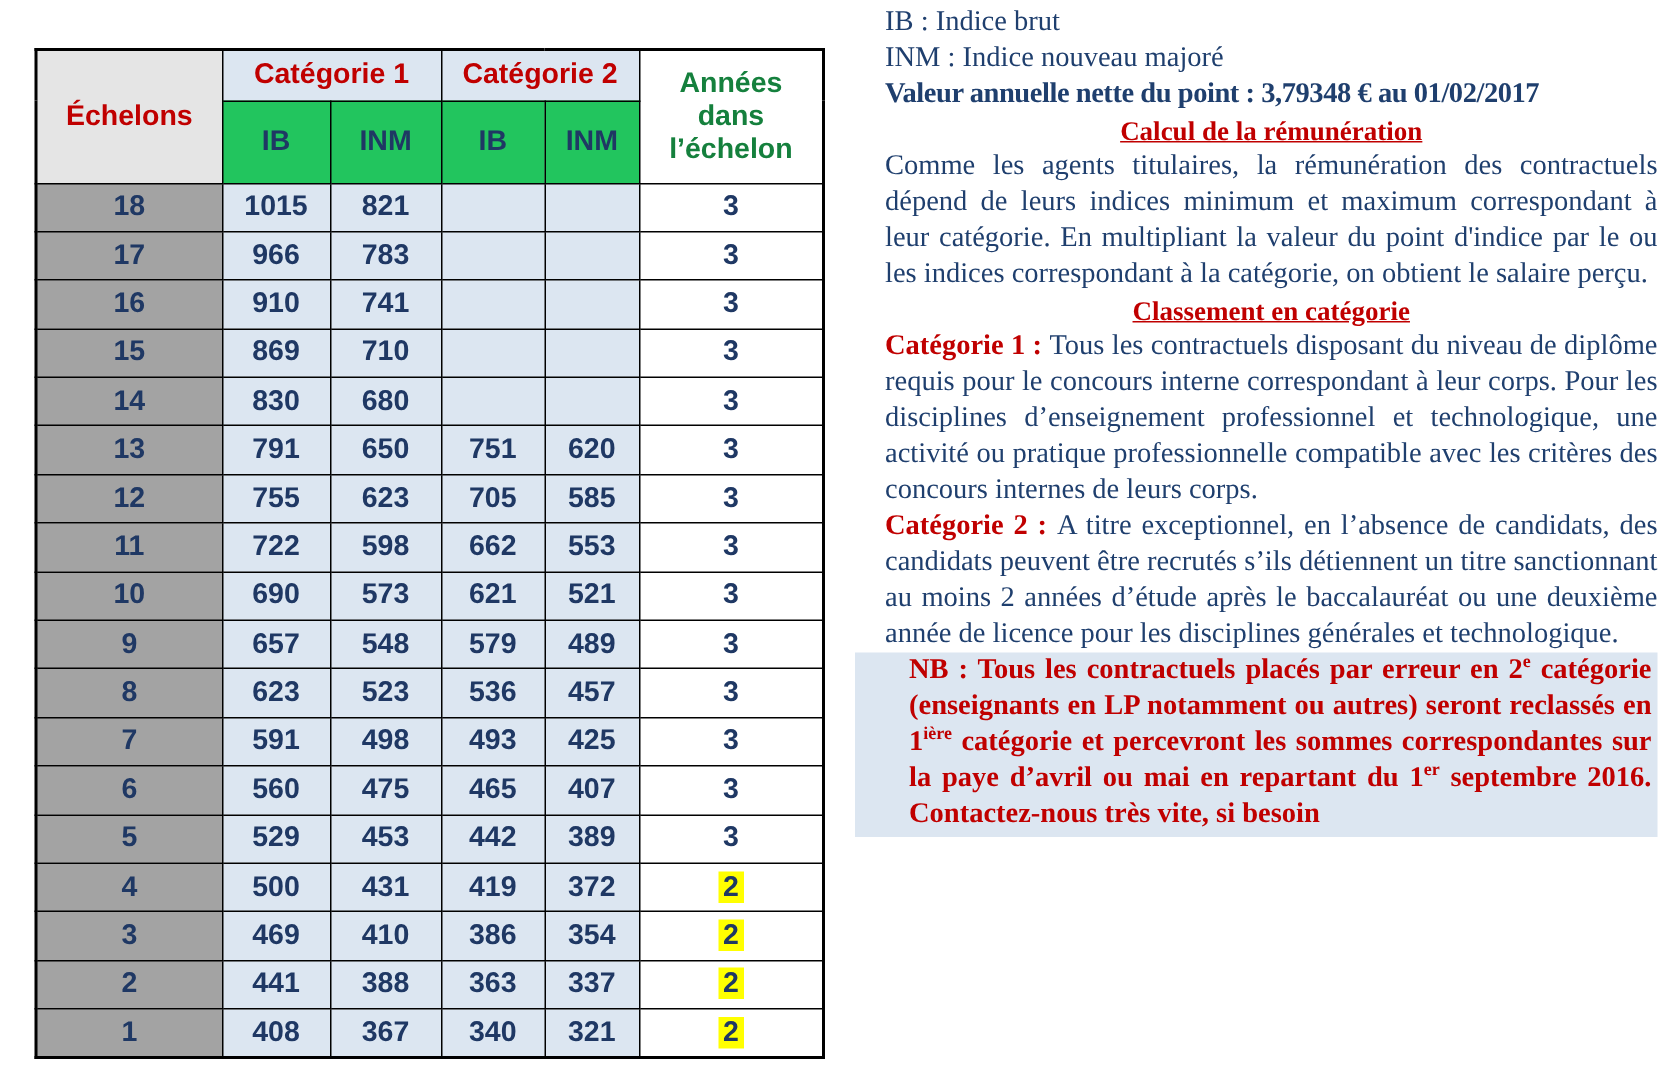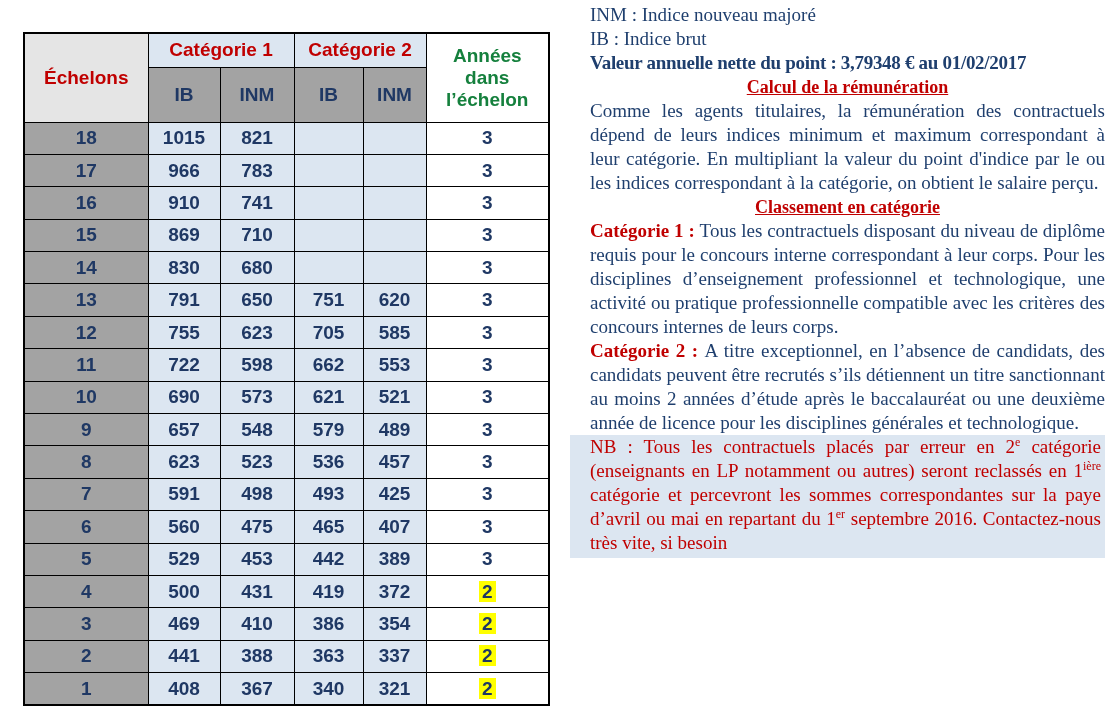--- a/index.html
+++ b/index.html
@@ -27,21 +27,21 @@
     vertical-align: middle;
     font-weight: bold;
     font-size: 19px;
     padding: 0;
   }
   tr.hrow1 { height: 34px; }
   tr.hrow2 { height: 55px; }
   table.grille tbody td { height: 32.4px; }
   .th-ech  { background: #e5e5e5; color: #c00000; }
   .th-cat  { background: #dce6f1; color: #c00000; }
-  .th-sub  { background: #a3a3a3; color: #1f3864; }
+  .th-sub  { background: #22c55e; color: #1f3864; }
   .th-ann  { background: #ffffff; color: #15803d; white-space: pre-line; line-height: 22px; }
   .cell-ech  { background: #a3a3a3; color: #1f3864; }
   .cell-idx  { background: #dce6f1; color: #1f3864; }
   .cell-ann  { background: #ffffff; color: #1f3864; }
   .hl { background: #ffff00; padding: 0 3px; }
 
   
   .textcol {
     position: absolute; left: 590px; top: 3px;
     width: 515px;
@@ -60,24 +60,24 @@
     font-size: 18px;
   }
   .hdg {
     color: #c00000;
     font-weight: bold;
     text-decoration: underline;
   }
   .catlabel { color: #c00000; font-weight: bold; }
   .nb {
     margin-left: -20px;
-    padding: 0 4px 3px 20px;
+    padding: 0 4px 3px 36px;
     background: #dce6f1;
     color: #c00000;
-    font-weight: normal;
+    font-weight: bold;
     text-align: justify;
   }
   sup { font-size: 12px; line-height: 0; }
 </style>
 </head>
 <body>
 
 <div class="page">
 
   <table class="grille">
@@ -247,22 +247,22 @@
           <td class="cell-idx">408</td>
           <td class="cell-idx">367</td>
           <td class="cell-idx">340</td>
           <td class="cell-idx">321</td>
           <td class="cell-ann"><span class="hl">2</span></td>
         </tr>
       </tbody>
   </table>
 
   <div class="textcol">
+    <p class="defline">IB : Indice brut</p>
     <p class="defline">INM : Indice nouveau majoré</p>
-    <p class="defline">IB : Indice brut</p>
     <p class="defline boldline">Valeur annuelle nette du point : 3,79348 € au 01/02/2017</p>
 
     <div class="hdgline">
       <span class="hdg">Calcul de la rémunération</span>
     </div>
 
     <p class="para">Comme les agents titulaires, la rémunération des contractuels dépend de leurs indices minimum et maximum correspondant à leur catégorie. En multipliant la valeur du point d'indice par le ou les indices correspondant à la catégorie, on obtient le salaire perçu.</p>
 
 
     <div class="hdgline">

